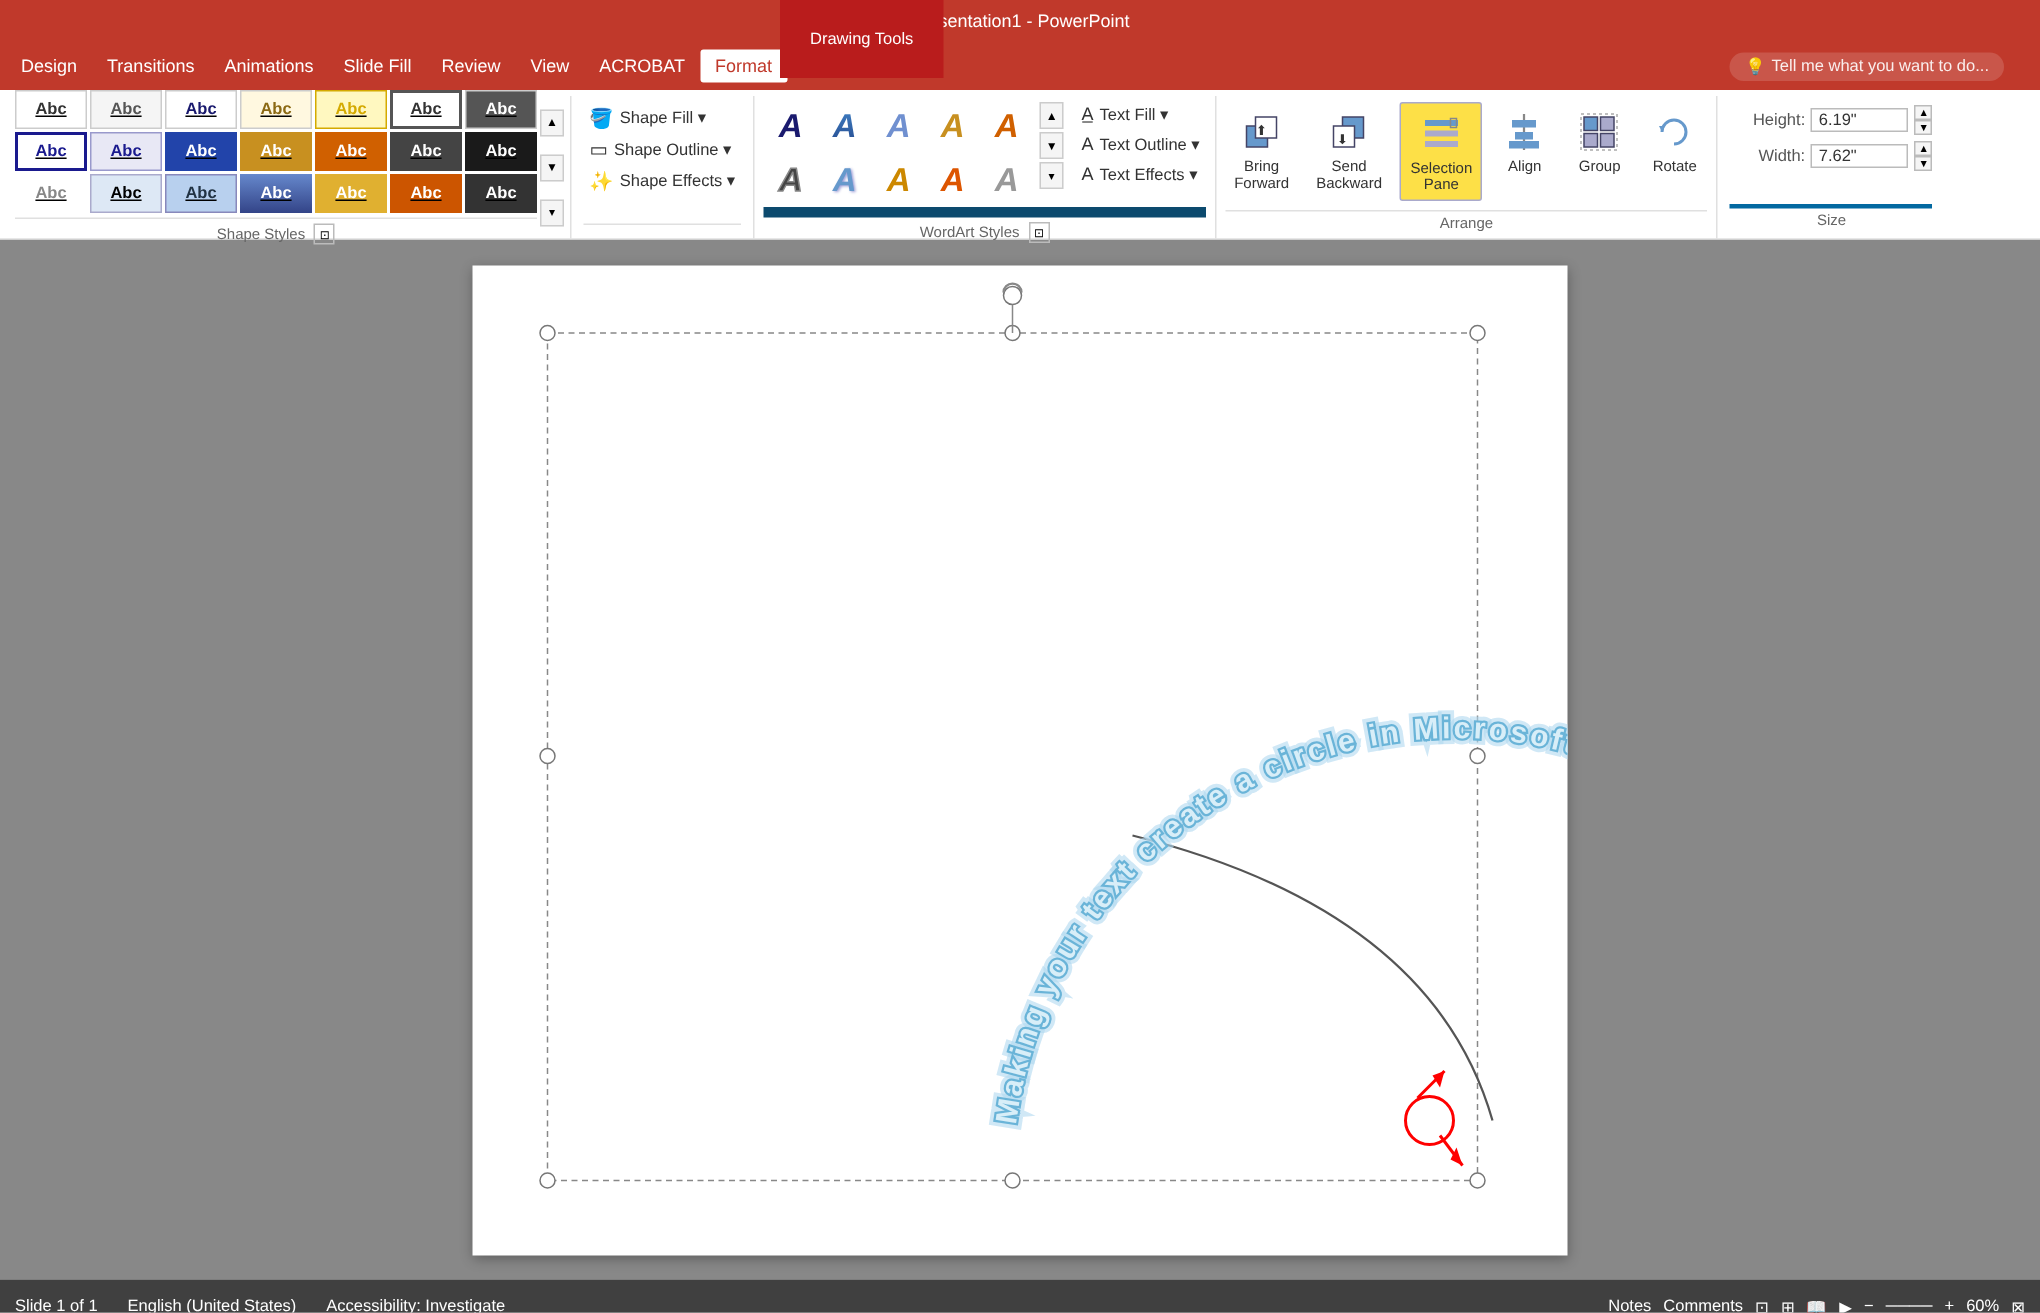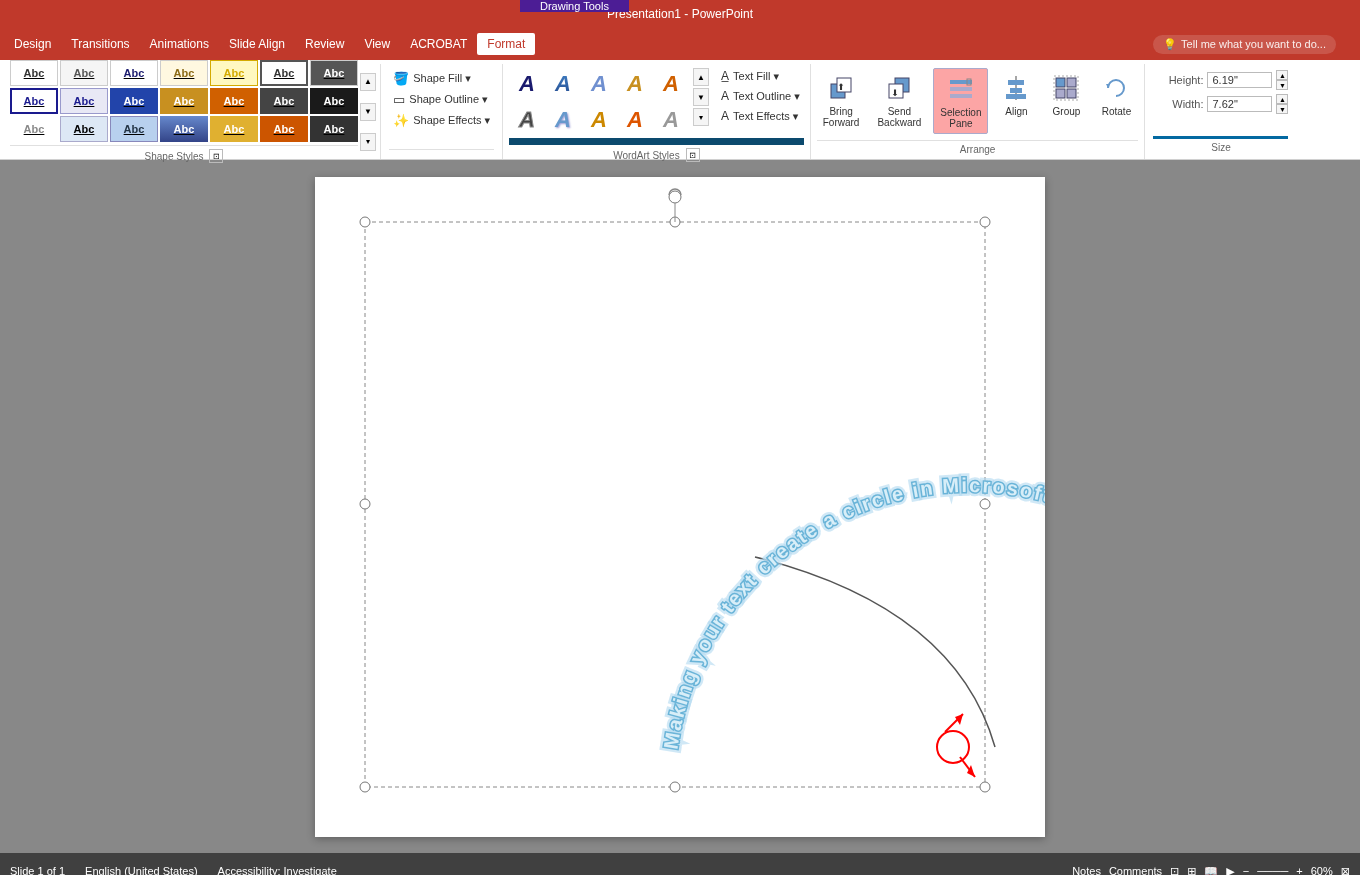--- a/index.html
+++ b/index.html
@@ -281,29 +281,29 @@
 
     .wordart-a { color: #1a1a6e; }
     .wordart-a-light { color: #7090d0; }
     .wordart-a-gold { color: #c89020; }
     .wordart-a-orange { color: #d06000; }
   </style>
 </head>
 <body>
 
 <div class="title-bar">
-  <span style="position:absolute;top:0;left:520px;background:#4c1d95;padding:0 20px;font-size:11px;color:white;">Drawing Tools</span>
+  <span style="position:absolute;top:0;left:520px;background:#b91c1c;padding:20px 20px;font-size:11px;color:white;">Drawing Tools</span>
   <span>Presentation1 - PowerPoint</span>
 </div>
 
 <div class="menu-bar">
   <span class="menu-item">Design</span>
   <span class="menu-item">Transitions</span>
   <span class="menu-item">Animations</span>
-  <span class="menu-item">Slide Align</span>
+  <span class="menu-item">Slide Fill</span>
   <span class="menu-item">Review</span>
   <span class="menu-item">View</span>
   <span class="menu-item">ACROBAT</span>
   <span class="menu-item active">Format</span>
   <div class="menu-search">
     <span style="margin-right:4px;">💡</span>
     <span>Tell me what you want to do...</span>
   </div>
 </div>
 
@@ -427,21 +427,21 @@
           <svg width="28" height="28" viewBox="0 0 28 28">
             <rect x="10" y="4" width="14" height="14" fill="#6699cc" stroke="#446" stroke-width="1"></rect>
             <rect x="4" y="10" width="14" height="14" fill="white" stroke="#446" stroke-width="1"></rect>
             <text x="10" y="22" font-size="9" text-anchor="middle" fill="#333">⬇</text>
           </svg>
         </div>
         <div class="arrange-btn-label" style="white-space:pre-line;">Send
 Backward</div>
       </div>
 
-      <div class="arrange-btn" style="background:#fca5a5;border:1px solid #aac;align-items:center;">
+      <div class="arrange-btn" style="background:#fde047;border:1px solid #aac;align-items:center;">
         <div class="arrange-btn-icon">
           <svg width="28" height="28" viewBox="0 0 28 28">
             <rect x="3" y="5" width="22" height="4" fill="#6699cc"></rect>
             <rect x="3" y="12" width="22" height="4" fill="#aac"></rect>
             <rect x="3" y="19" width="22" height="4" fill="#aac"></rect>
             <rect x="20" y="4" width="4" height="6" fill="none" stroke="#888" stroke-width="1"></rect>
           </svg>
         </div>
         <div class="arrange-btn-label" style="white-space:pre-line;">Selection
 Pane</div>

